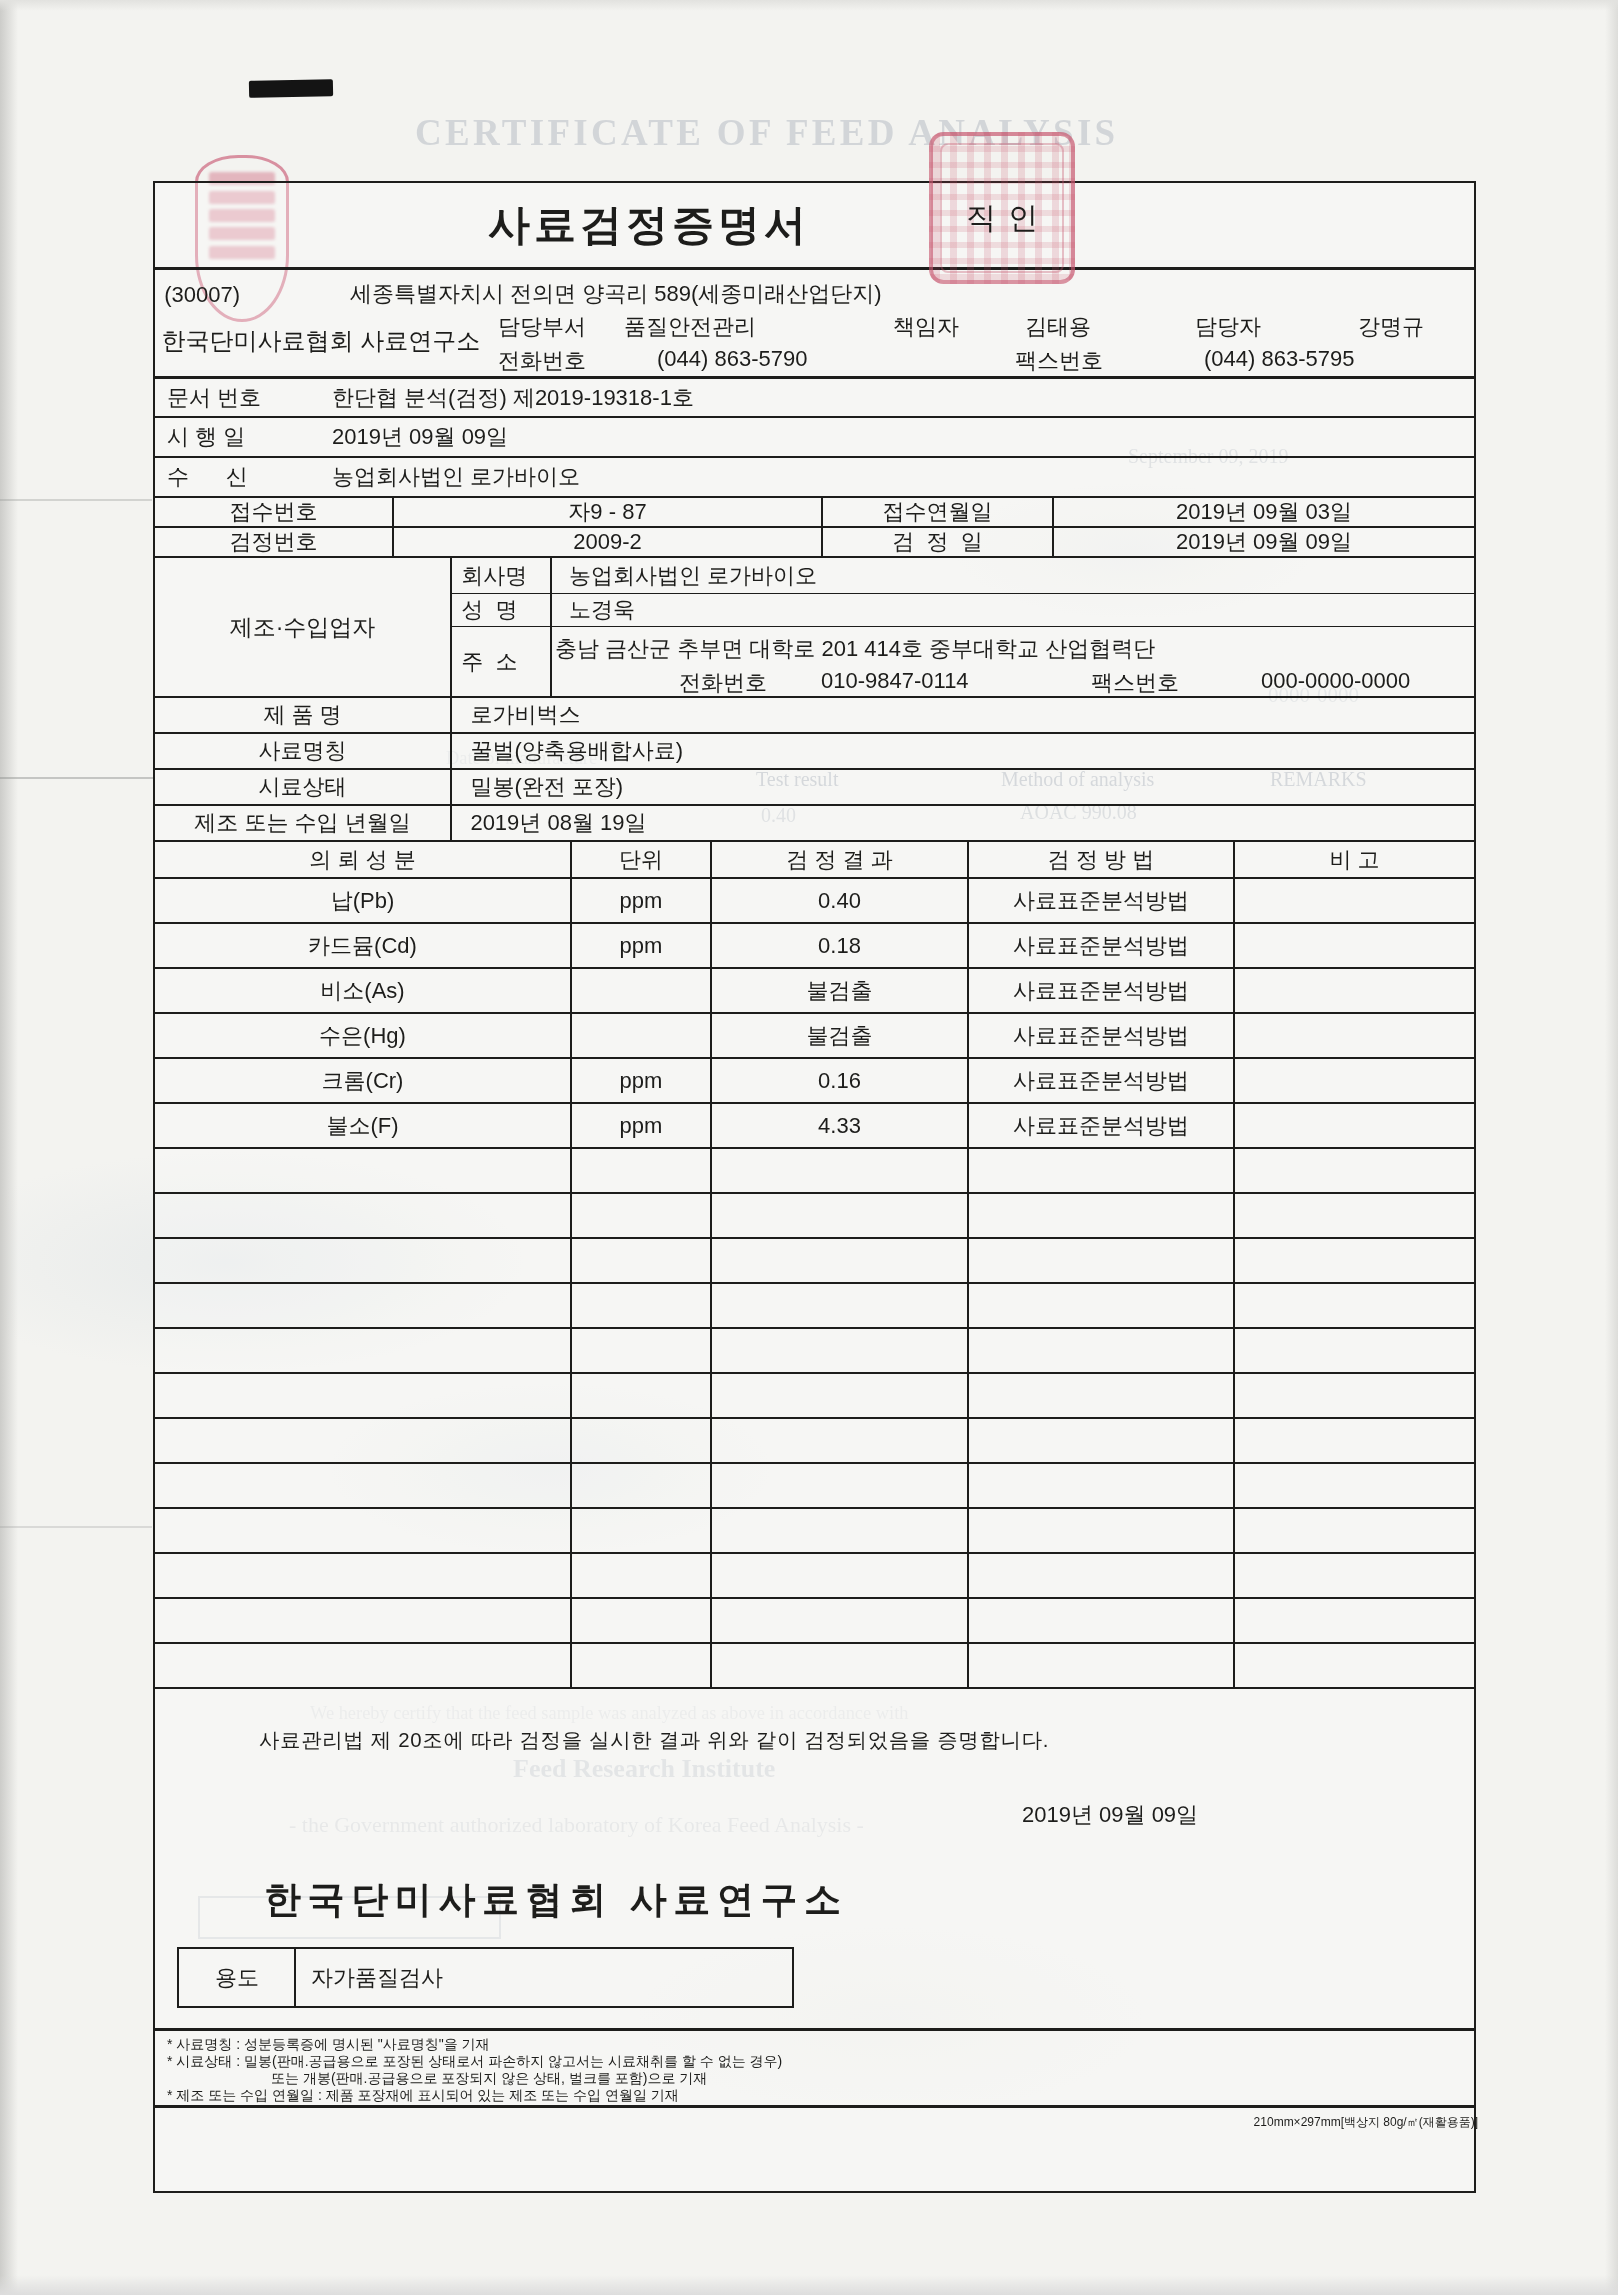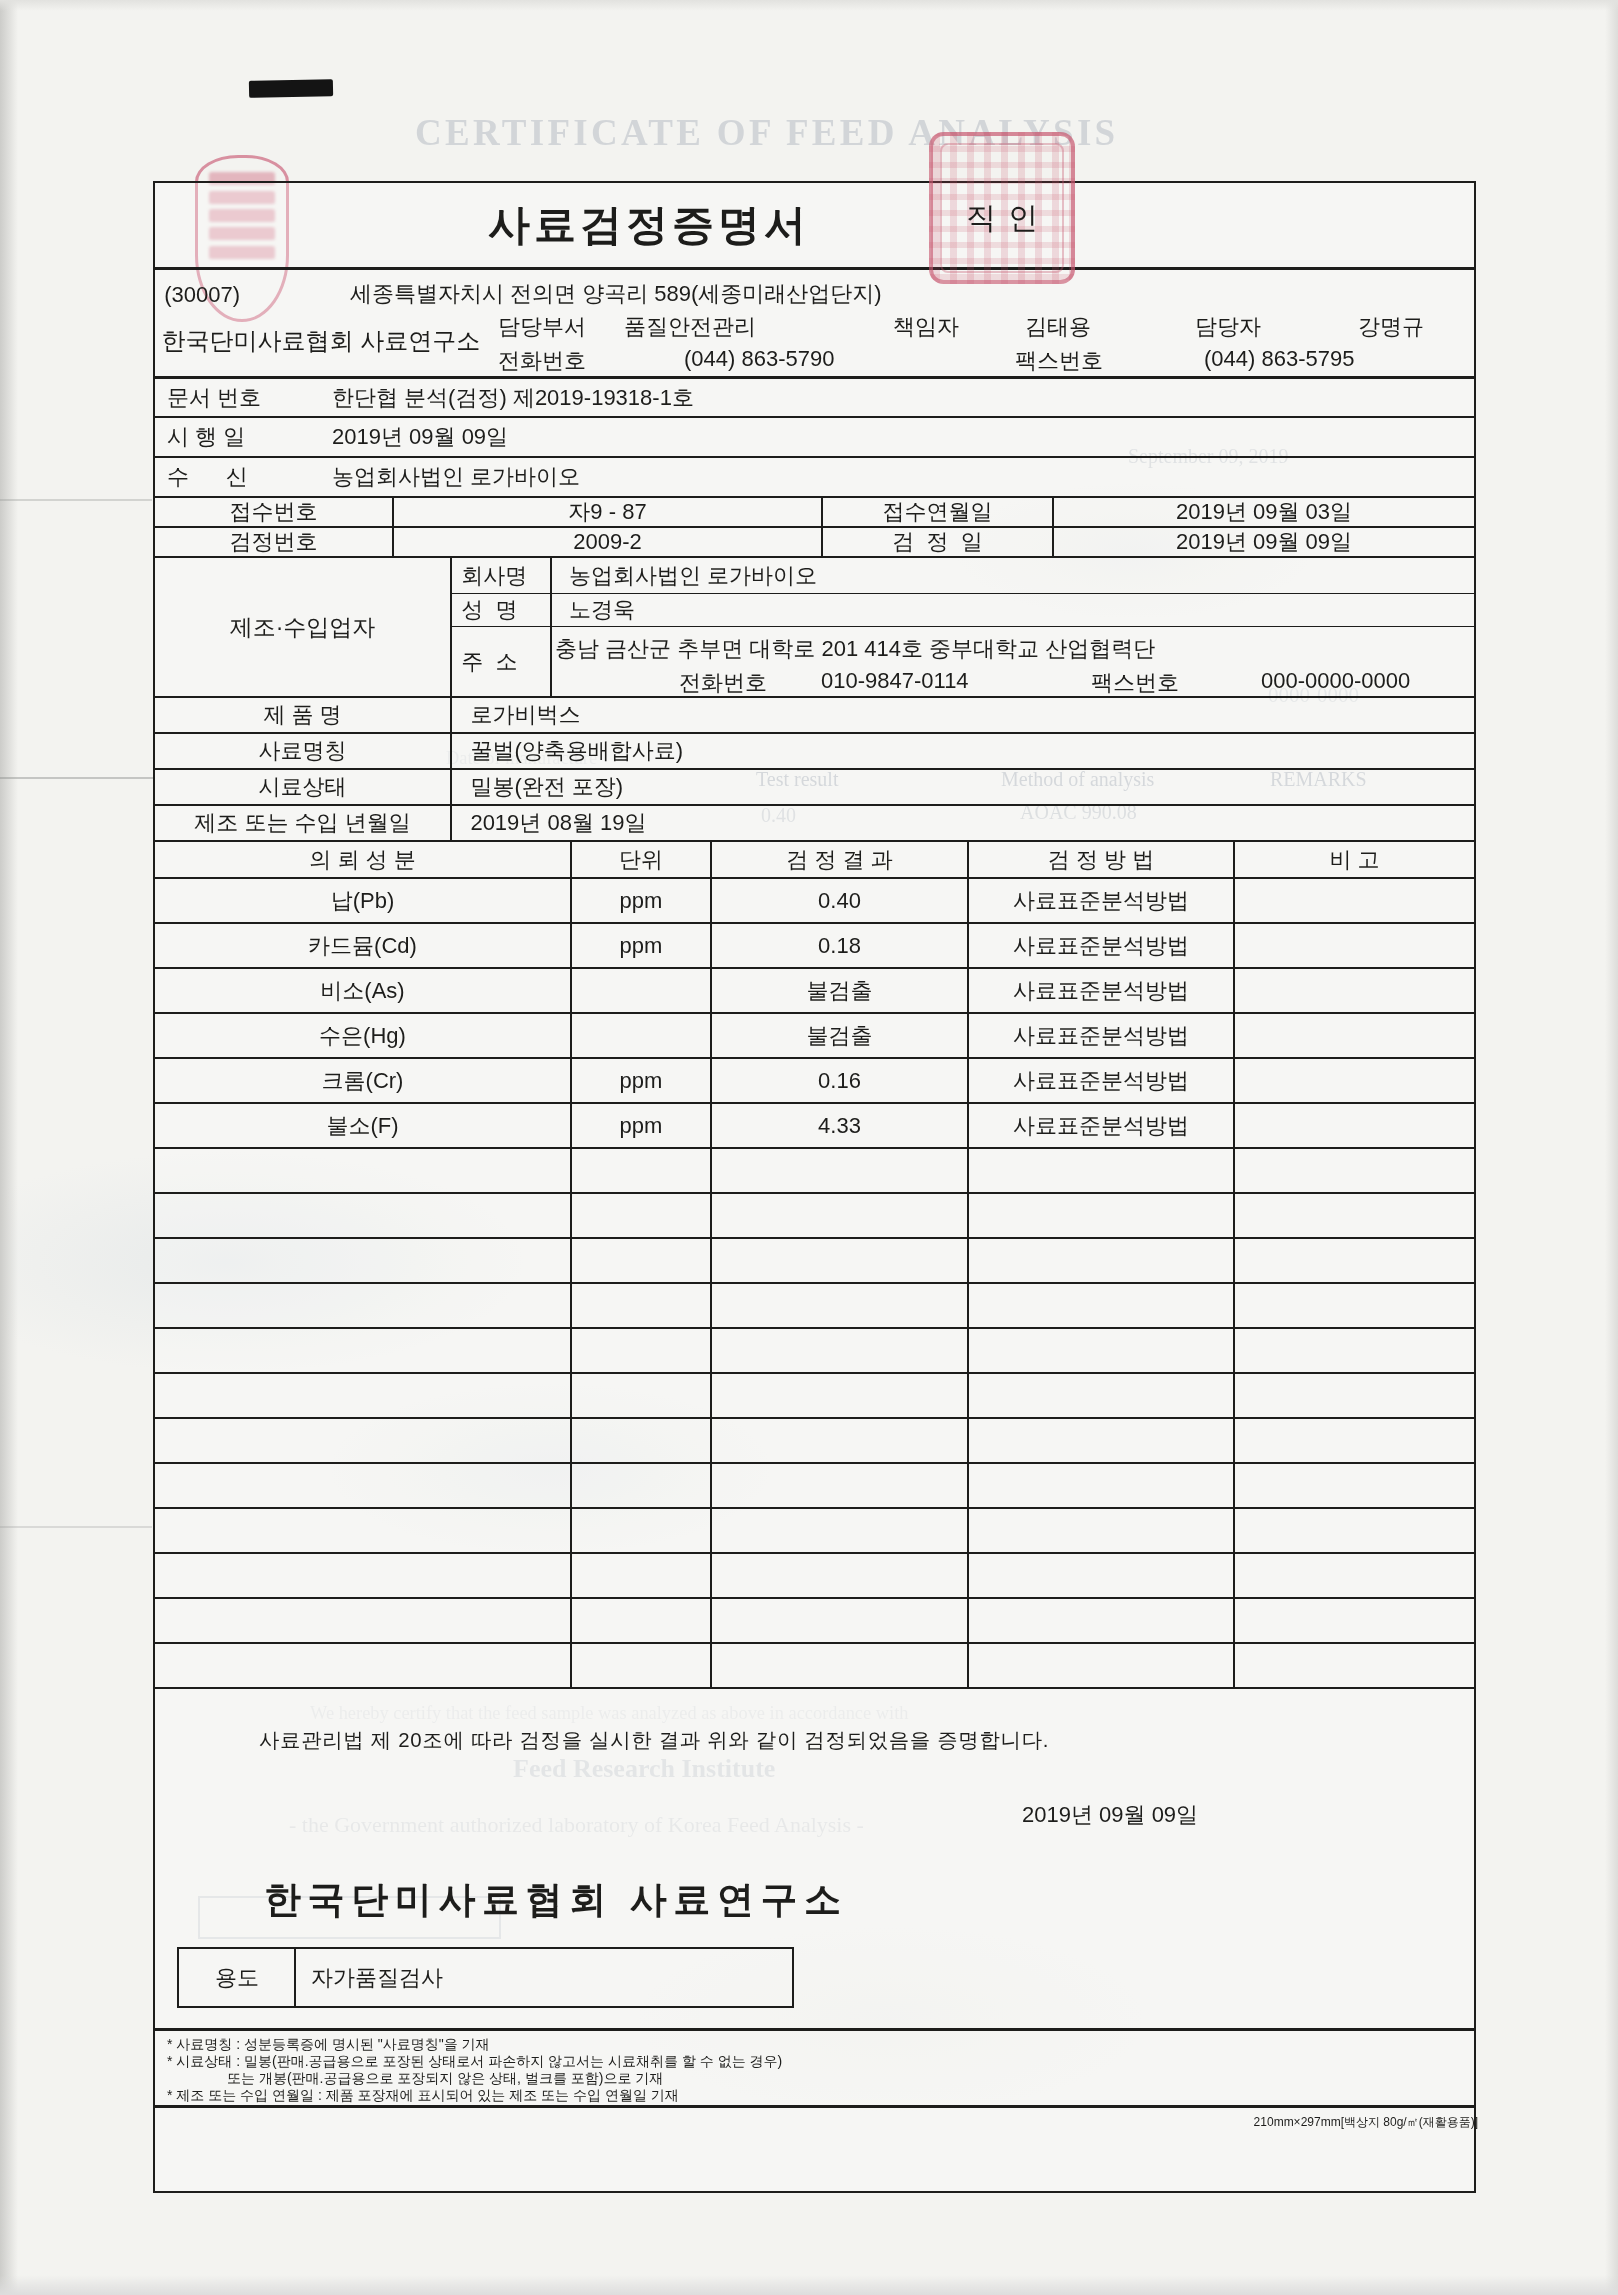--- a/index.html
+++ b/index.html
@@ -63,21 +63,21 @@
   .i-postal{left:9.2px;top:12px}
   .i-addr{left:195px;top:9.2px}
   .i-org{left:6.6px;top:55px;font-size:24px}
   .i-deptl{left:343px;top:42px}
   .i-dept{left:469px;top:42px}
   .i-respl{left:738px;top:42px}
   .i-resp{left:870px;top:42px}
   .i-mgrl{left:1040px;top:42px}
   .i-mgr{left:1203px;top:42px}
   .i-tell{left:343px;top:76px}
-  .i-tel{left:529px;top:76px}
+  .i-tel{left:502px;top:76px}
   .i-faxl{left:860px;top:76px}
   .i-fax{left:1049px;top:76px}
   .lrow{height:40px;padding-left:12px}
   .lrow .lab{width:165px;white-space:pre}
   .qrow{height:30px}
   .qrow>div{height:100%;display:flex;align-items:center;justify-content:center;white-space:pre}
   .q-a{width:237px}
   .q-b{width:429px;border-left:2px solid #1d1d1b}
   .q-c{width:231px;border-left:2px solid #1d1d1b}
   .q-d{flex:1;border-left:2px solid #1d1d1b}
@@ -106,21 +106,21 @@
   .cdate{position:absolute;left:867px;top:111px;font-size:22px}
   .issuer{position:absolute;left:109px;top:186px;font-size:37px;font-weight:bold;letter-spacing:6.6px;white-space:pre}
   .sealtxt{position:absolute;left:966px;top:198px;font-size:30px;letter-spacing:12px;font-weight:normal;white-space:pre}
   .usage{position:absolute;left:22.4px;top:258px;width:617px;height:61px;border:2.6px solid #1d1d1b;display:flex;font-size:22px}
   .usage .ul{width:117px;border-right:2px solid #1d1d1b;display:flex;align-items:center;justify-content:center}
   .usage .uv{flex:1;display:flex;align-items:center;padding-left:14.5px}
   .footnotes{position:absolute;left:153px;top:2028px;width:1323px;height:80px;
     border:2px solid #1d1d1b;border-top-width:3.3px;border-bottom-width:3.3px;
     padding:5.3px 0 0 12px;font-size:14px;line-height:17px}
   .footnotes .fn{white-space:pre}
-  .footnotes .fn-indent{margin-left:60px}
+  .footnotes .fn-indent{margin-left:104px}
   .papernote{position:absolute;top:2114px;right:141px;font-size:12px;white-space:pre}
 </style>
 </head>
 <body>
 
 <div class="page">
 
   <div class="edge edge-l"></div>
   <div class="edge edge-r"></div>
   <div class="edge edge-b"></div>

